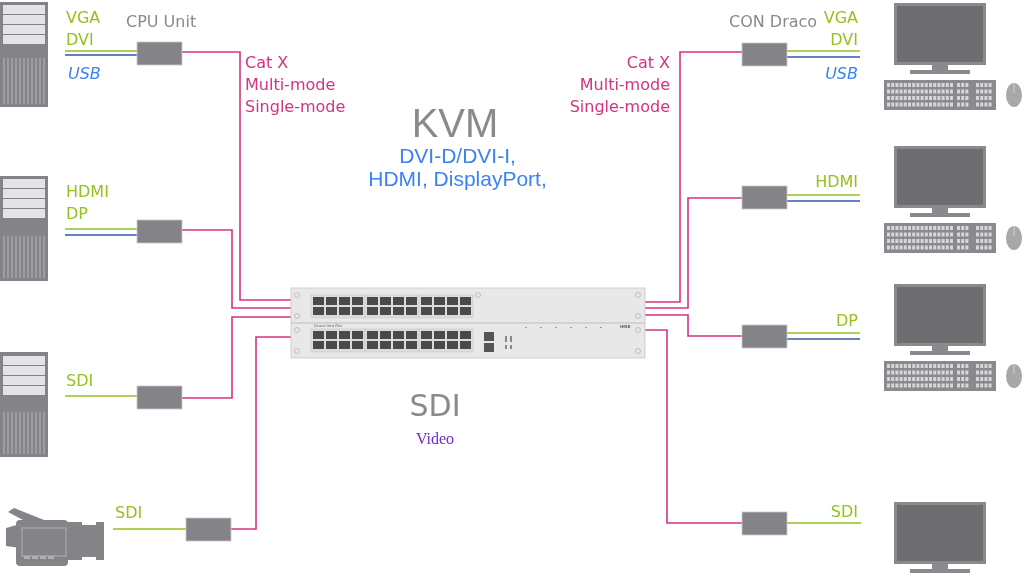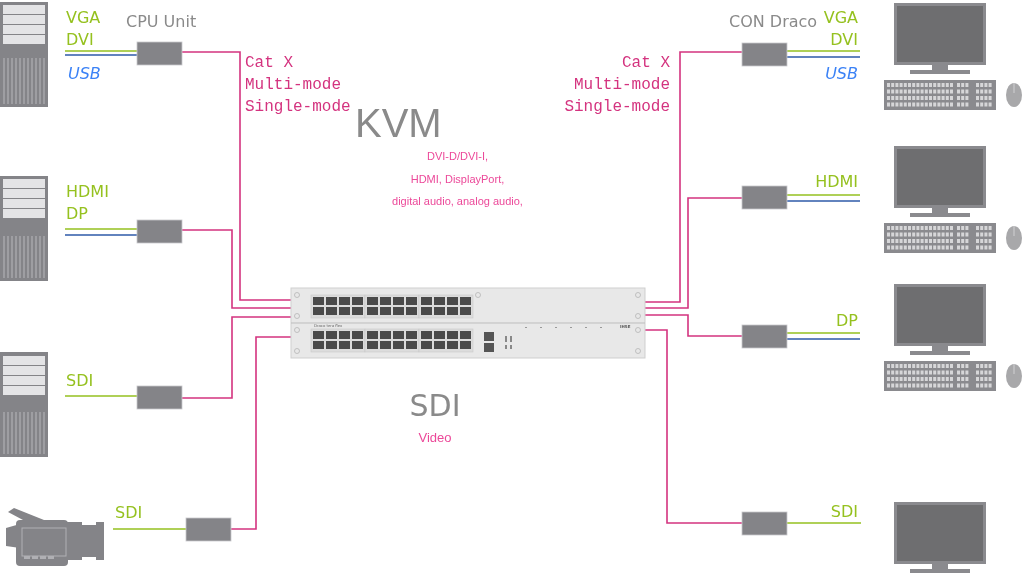--- a/index.html
+++ b/index.html
@@ -1,27 +1,27 @@
 <!DOCTYPE html>
 <html><head>
 <meta charset="utf-8">
 <style>
   html,body{margin:0;padding:0;background:#fff;}
   body{width:1024px;height:577px;position:relative;overflow:hidden;font-family:"DejaVu Sans","Liberation Sans",sans-serif;}
   svg{position:absolute;left:0;top:0;}
   .lbl{position:absolute;font-size:16px;line-height:22px;white-space:nowrap;}
   .green{color:#95c11f;}
   .blue{color:#3b82f6;font-style:italic;}
-  .pink{color:#d4337f;font-family:Liberation Mono, monospace;}
+  .pink{color:#d4337f;}
   .gray{color:#8a8a8a;}
   .right{text-align:right;}
-  .kvm-title{position:absolute;left:355px;top:100px;width:200px;text-align:left;font-family:"Liberation Sans",sans-serif;font-size:40px;color:#8a8a8a;line-height:46px;}
-  .kvm-desc{position:absolute;left:320px;top:145px;width:275px;text-align:center;font-family:"Liberation Sans",sans-serif;font-size:11px;color:#ec4899;line-height:22.5px;}
+  .kvm-title{position:absolute;left:355px;top:100px;width:200px;text-align:center;font-family:"Liberation Sans",sans-serif;font-size:40px;color:#8a8a8a;line-height:46px;}
+  .kvm-desc{position:absolute;left:320px;top:145px;width:275px;text-align:center;font-family:"Liberation Sans",sans-serif;font-size:21px;color:#3b82f6;line-height:22.5px;}
   .sdi-title{position:absolute;left:385px;top:388px;width:100px;text-align:center;font-size:30px;color:#8a8a8a;line-height:36px;}
-  .sdi-desc{position:absolute;left:385px;top:430px;width:100px;text-align:center;font-family:Liberation Sans, sans-serif;font-size:13px;color:#ec4899;}
+  .sdi-desc{position:absolute;left:385px;top:430px;width:100px;text-align:center;font-family:Liberation Serif, serif;font-size:16px;color:#6d28d9;}
 </style>
 </head>
 <body>
 
 <svg width="1024" height="577" viewBox="0 0 1024 577">
 
   <g>
     <rect x="0" y="2" width="48" height="105" fill="#848488"></rect>
     <rect x="3" y="5" width="42" height="9" fill="#e4e4e6"></rect>
     <rect x="3" y="15" width="42" height="9" fill="#e4e4e6"></rect>
@@ -587,16 +587,15 @@
 <div class="lbl pink right" style="left:560px;top:74px;width:110px;">Multi-mode</div>
 <div class="lbl pink right" style="left:560px;top:96px;width:110px;">Single-mode</div>
 <div class="lbl green right" style="left:780px;top:171px;width:78px;">HDMI</div>
 <div class="lbl green right" style="left:780px;top:310px;width:78px;">DP</div>
 <div class="lbl green right" style="left:780px;top:501px;width:78px;">SDI</div>
 
 <div class="kvm-title">KVM</div>
 <div class="kvm-desc">
   <div>DVI-D/DVI-I,</div>
   <div>HDMI, DisplayPort,</div>
-  <div>digital audio, analog audio,</div>
 </div>
 <div class="sdi-title">SDI</div>
 <div class="sdi-desc">Video</div>
 
 </body></html>

